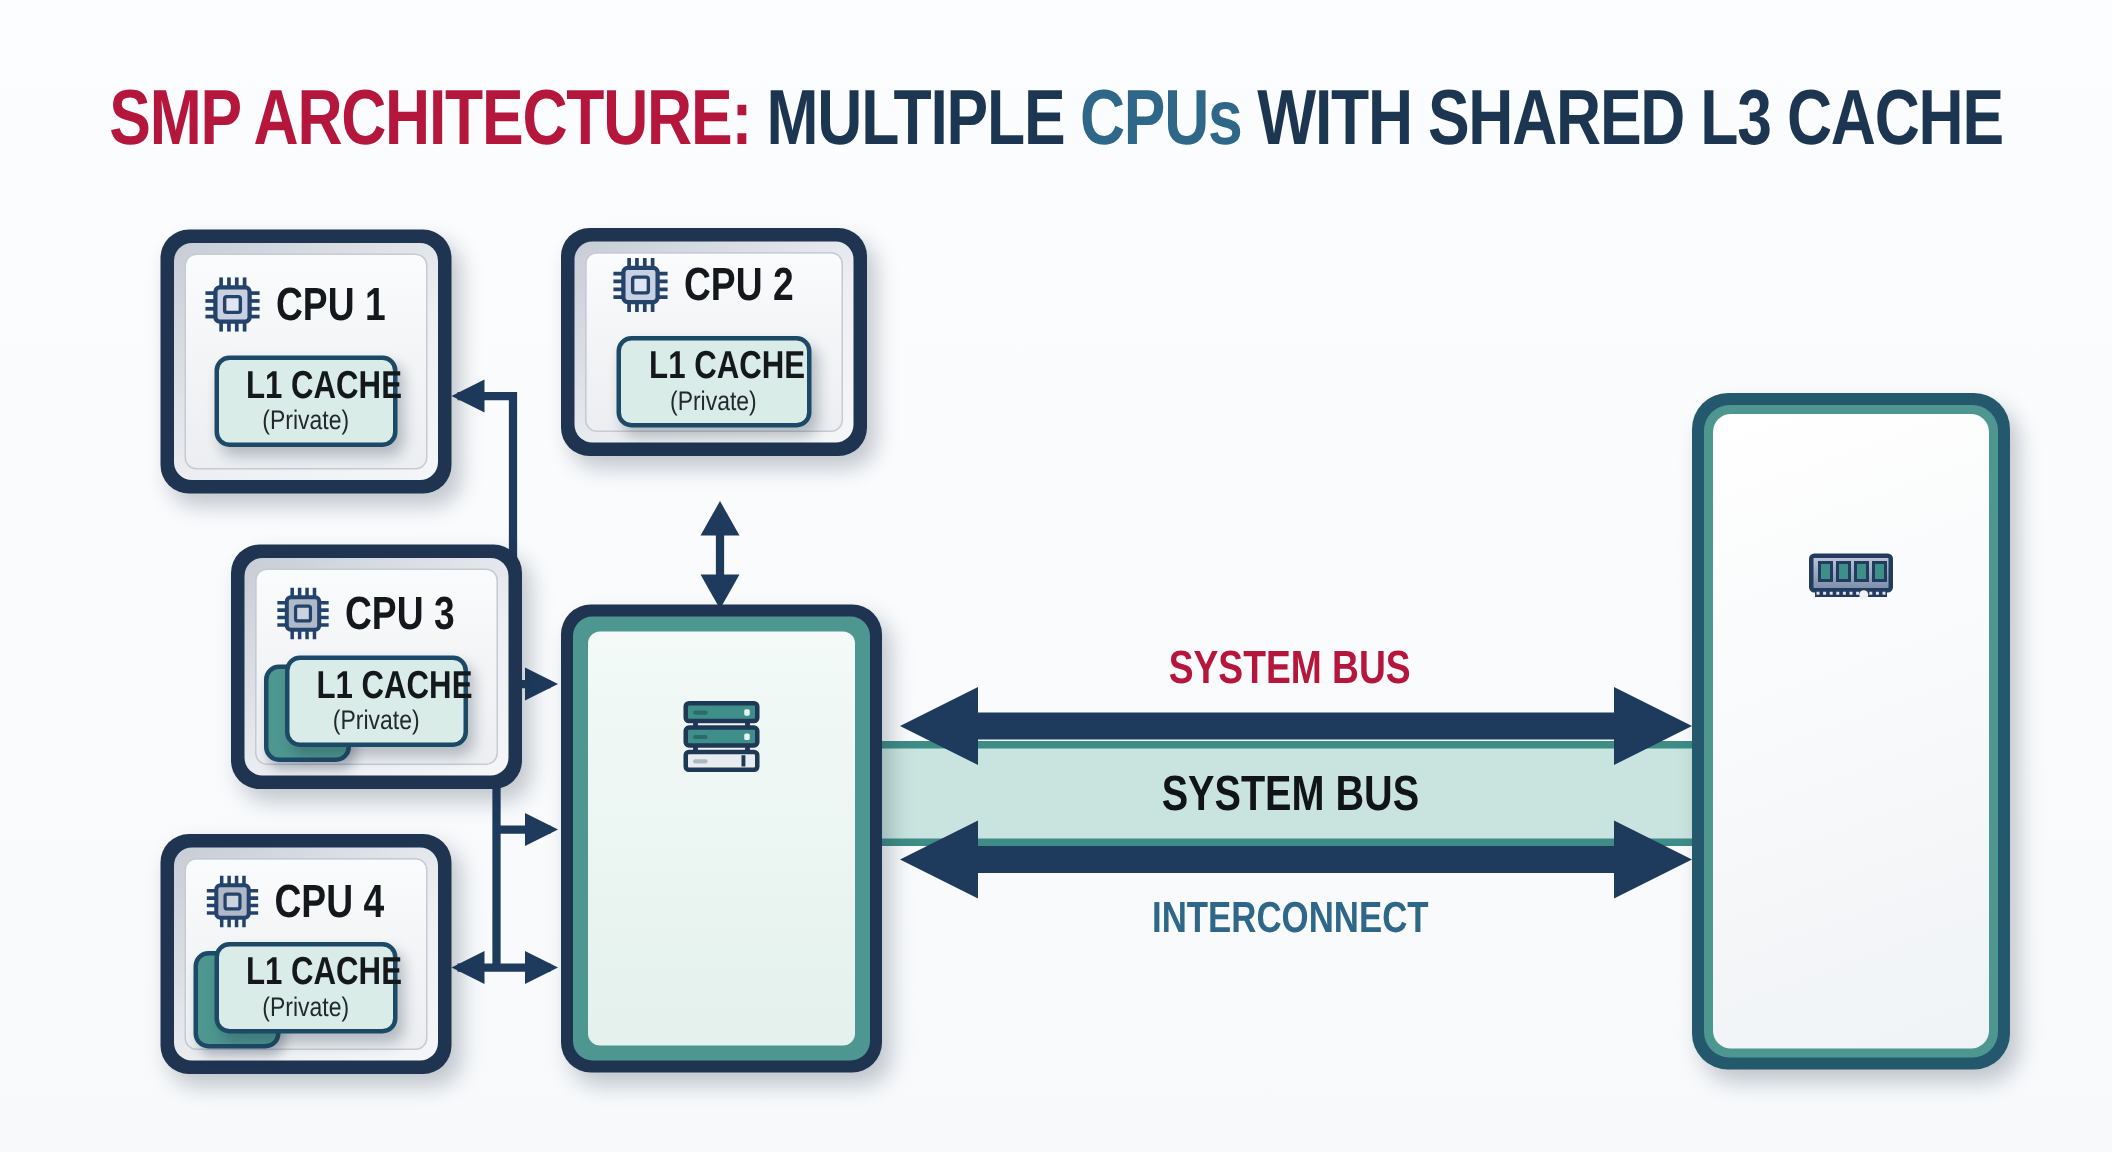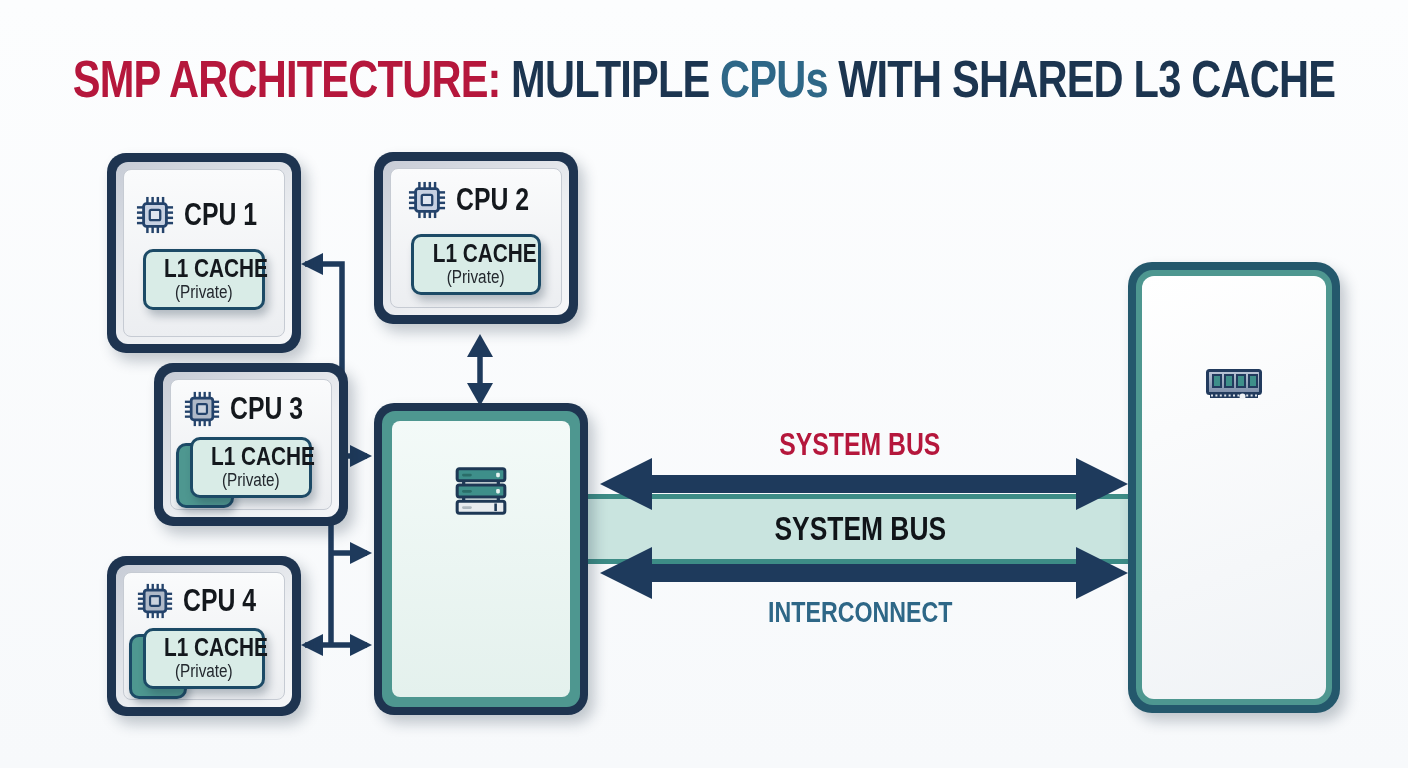--- a/index.html
+++ b/index.html
@@ -117,21 +117,21 @@
     </g>
   </svg>
 
   <div class="abs bus-top-label">
     <span class="cx" style="display:inline-block">SYSTEM BUS</span>
   </div>
   <div class="abs bus-bottom-label">
     <span class="cx" style="display:inline-block">INTERCONNECT</span>
   </div>
 
-  <div class="abs cpu-outer shadowed" style="left:107px;top:153px;width:194px;height:200px;box-sizing:border-box;">
+  <div class="abs cpu-outer shadowed" style="left:107px;top:153px;width:194px;height:176px;box-sizing:border-box;">
     <div class="cpu-mid">
         <div class="cpu-inner">
       <div class="cpu-header">
         <svg width="38" height="38" viewBox="0 0 40 40">
           <g stroke="#24436B" stroke-width="2.6">
             <line x1="12" y1="1" x2="12" y2="8"></line>
                 <line x1="17.5" y1="1" x2="17.5" y2="8"></line>
                 <line x1="23" y1="1" x2="23" y2="8"></line>
                 <line x1="28.5" y1="1" x2="28.5" y2="8"></line>
             <line x1="12" y1="32" x2="12" y2="39"></line>
@@ -155,21 +155,21 @@
       <div class="l1-wrap">
         <div class="l1-box">
           <div class="l1-label cx">L1 CACHE</div>
           <div class="l1-note">(Private)</div>
         </div>
       </div>
     </div>
       </div>
   </div>
 
-  <div class="abs cpu-outer shadowed" style="left:374px;top:152px;width:204px;height:172px;box-sizing:border-box;">
+  <div class="abs cpu-outer shadowed" style="left:374px;top:152px;width:204px;height:152px;box-sizing:border-box;">
     <div class="cpu-mid">
         <div class="cpu-inner">
       <div class="cpu-header">
         <svg width="38" height="38" viewBox="0 0 40 40">
           <g stroke="#24436B" stroke-width="2.6">
             <line x1="12" y1="1" x2="12" y2="8"></line>
                 <line x1="17.5" y1="1" x2="17.5" y2="8"></line>
                 <line x1="23" y1="1" x2="23" y2="8"></line>
                 <line x1="28.5" y1="1" x2="28.5" y2="8"></line>
             <line x1="12" y1="32" x2="12" y2="39"></line>

